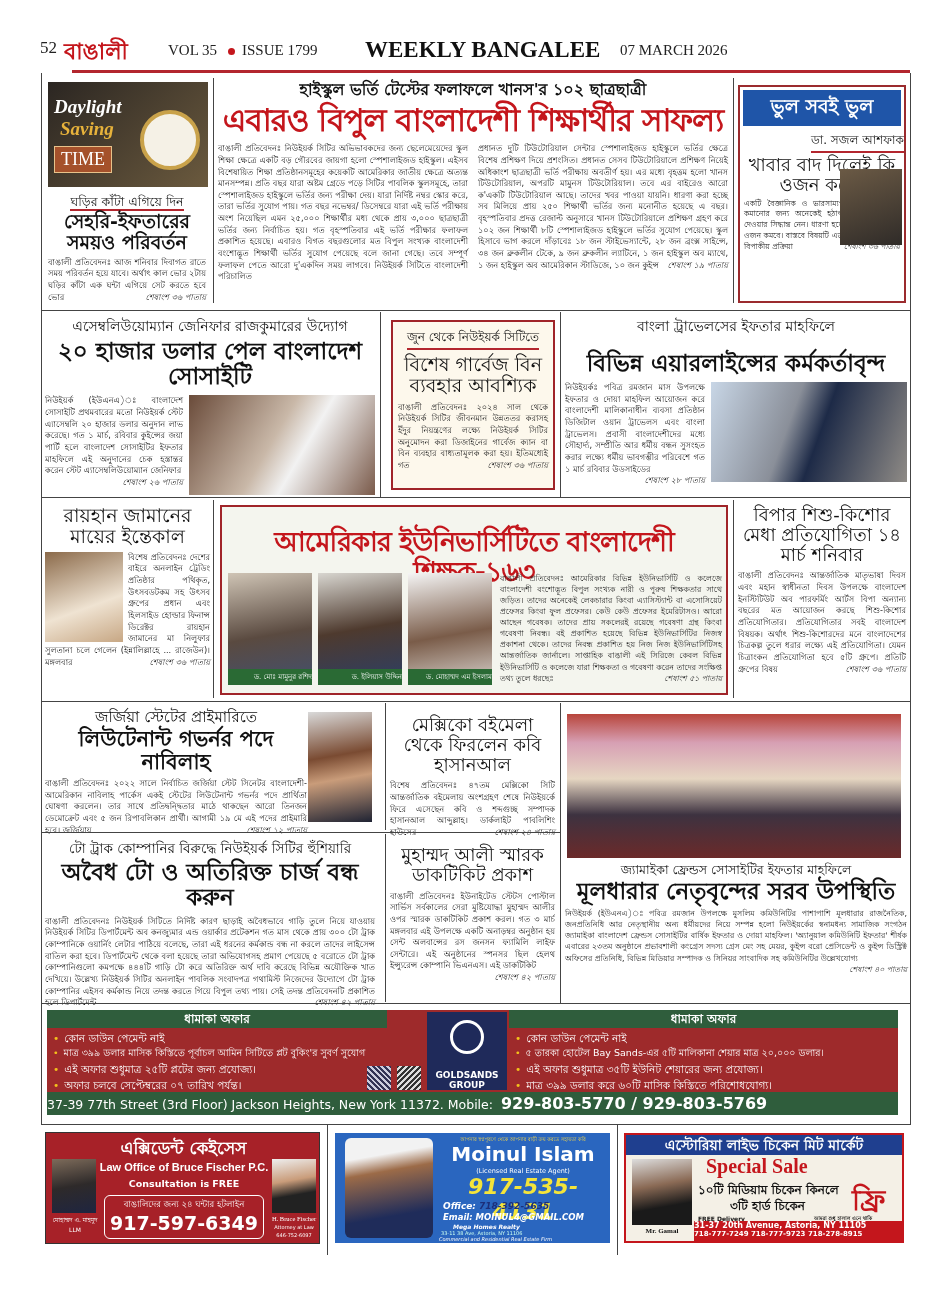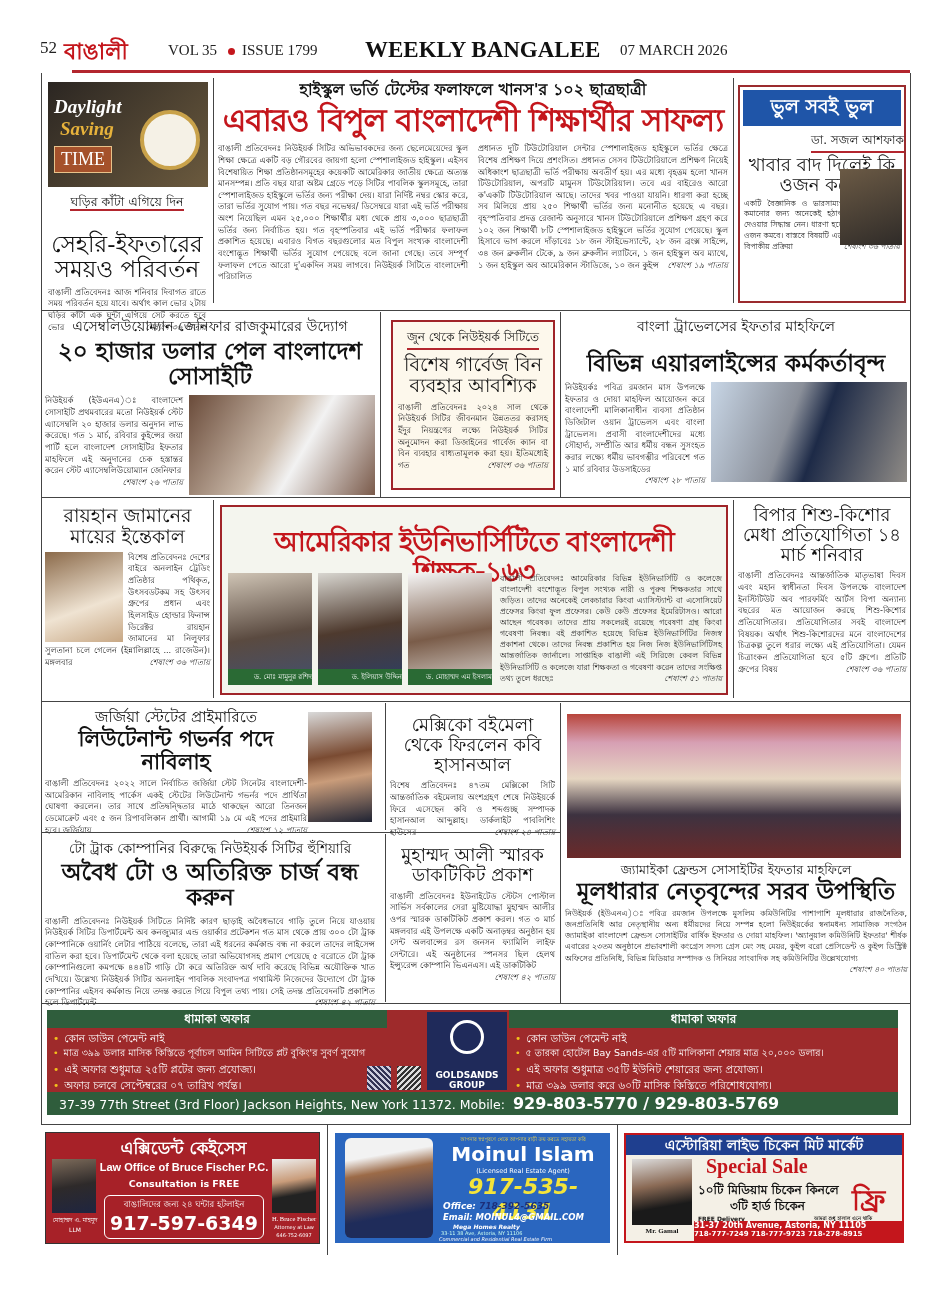--- a/index.html
+++ b/index.html
@@ -41,21 +41,21 @@
 <div class="vline" style="left:910px;top:73px;height:1052px"></div>
 
 <div class="photo" style="left:48px;top:82px;width:160px;height:105px;background:linear-gradient(135deg,#2b2622,#6b5a3e)">
   <div class="abs serif" style="left:6px;top:14px;color:#fff;font-size:19px;font-weight:bold;font-style:italic">Daylight</div>
   <div class="abs serif" style="left:12px;top:36px;color:#e7b23b;font-size:19px;font-weight:bold;font-style:italic">Saving</div>
   <div class="abs serif" style="left:6px;top:64px;background:#a5512b;color:#fff;font-size:18px;font-weight:normal;padding:2px 6px;border:1px solid #e8c28a">TIME</div>
   <div class="abs" style="left:92px;top:28px;width:60px;height:60px;border-radius:50%;background:#f5f1e6;border:4px solid #c9a24a"></div>
 </div>
 <div class="abs" style="left:48px;top:192px;width:158px;text-align:center">
   <div class="kicker"><span class="underl" style="font-size:12.5px">ঘড়ির কাঁটা এগিয়ে দিন</span></div>
-  <div class="headline" style="font-size:23px;font-weight:normal;margin-top:21px">সেহরি-ইফতারের সময়ও পরিবর্তন</div>
+  <div class="headline" style="font-size:19px;font-weight:bold;margin-top:0">সেহরি-ইফতারের সময়ও পরিবর্তন</div>
   <div class="body-text" style="margin-top:4px"><span>বাঙালী প্রতিবেদনঃ আজ শনিবার দিবাগত রাতে সময় পরিবর্তন হয়ে যাবে। অর্থাৎ কাল ভোর ২টায় ঘড়ির কাঁটা এক ঘন্টা এগিয়ে সেট করতে হবে ভোর</span> <span class="cont">শেষাংশ ৩৬ পাতায়</span></div>
 </div>
 
 <div class="vline" style="left:213px;top:78px;height:225px"></div>
 
 <div class="abs" style="left:218px;top:80px;width:510px">
   <div class="kicker" style="font-size:16px;font-weight:bold">হাইস্কুল ভর্তি টেস্টের ফলাফলে খানস'র ১০২ ছাত্রছাত্রী</div>
   <div class="headline red" style="font-size:31px;margin-top:4px;letter-spacing:-1px">এবারও বিপুল বাংলাদেশী শিক্ষার্থীর সাফল্য</div>
   <div style="display:flex;gap:10px;margin-top:6px">
     <div class="body-text" style="flex:1">বাঙালী প্রতিবেদনঃ নিউইয়র্ক সিটির অভিভাবকদের জন্য ছেলেমেয়েদের স্কুল শিক্ষা ক্ষেত্রে একটি বড় গৌরবের জায়গা হলো স্পেশালাইজড হাইস্কুল। এইসব বিশেষায়িত শিক্ষা প্রতিষ্ঠানসমূহের কয়েকটি আমেরিকার জাতীয় ক্ষেত্রে অত্যন্ত মানসম্পন্ন। প্রতি বছর যারা অষ্টম গ্রেডে পড়ে সিটির পাবলিক স্কুলসমূহে, তারা স্পেশালাইজড হাইস্কুলে ভর্তির জন্য পরীক্ষা দেয়। যারা নির্দিষ্ট নম্বর স্কোর করে, তারা ভর্তির সুযোগ পায়। গত বছর নভেম্বর/ ডিসেম্বরে যারা এই ভর্তি পরীক্ষায় অংশ নিয়েছিল এমন ২৫,০০০ শিক্ষার্থীর মধ্য থেকে প্রায় ৩,০০০ ছাত্রছাত্রী ভর্তির জন্য নির্বাচিত হয়। গত বৃহস্পতিবার এই ভর্তি পরীক্ষার ফলাফল প্রকাশিত হয়েছে। এবারও বিগত বছরগুলোর মত বিপুল সংখ্যক বাংলাদেশী বংশোদ্ভূত শিক্ষার্থী ভর্তির সুযোগ পেয়েছে বলে জানা গেছে। তবে সম্পূর্ণ ফলাফল পেতে আরো দু'একদিন সময় লাগবে। নিউইয়র্ক সিটিতে বাংলাদেশী পরিচালিত</div>
@@ -190,21 +190,21 @@
     <div style="font-size:9px;font-weight:bold;margin-top:16px">GOLDSANDS</div>
     <div style="font-size:9px;font-weight:bold">GROUP</div>
   </div>
   <div class="abs" style="left:462px;top:0;width:389px;height:18px;background:#2f5d3c;color:#fff;font-weight:bold;text-align:center;font-size:12px;line-height:18px">ধামাকা অফার</div>
   <ul class="offer abs" style="left:468px;top:20px;width:380px">
     <li>কোন ডাউন পেমেন্ট নাই</li>
     <li style="font-size:9.5px">৫ তারকা হোটেল Bay Sands-এর ৫টি মালিকানা শেয়ার মাত্র ২০,০০০ ডলার।</li>
     <li>এই অফার শুধুমাত্র ৩৫টি ইউনিট শেয়ারের জন্য প্রযোজ্য।</li>
     <li>মাত্র ৩৯৯ ডলার করে ৬০টি মাসিক কিস্তিতে পরিশোধযোগ্য।</li>
   </ul>
-  <div class="abs" style="left:0;top:82px;width:851px;height:23px;background:#2f5d3c;color:#fff;line-height:23px;padding-left:12px;font-size:12.5px">
+  <div class="abs" style="left:0;top:82px;width:851px;height:23px;background:#2f5d3c;color:#fff;line-height:23px;font-size:12.5px">
     <span>37-39 77th Street (3rd Floor) Jackson Heights, New York 11372. Mobile:</span>
     <span style="font-weight:bold;font-size:16px;margin-left:4px">929-803-5770 / 929-803-5769</span>
   </div>
 </div>
 
 <div class="hline" style="left:41px;top:1124px;width:869px"></div>
 
 <div class="abs" style="left:45px;top:1132px;width:275px;height:112px;background:#a72128;border:1px solid #333">
   <div class="abs" style="left:0;top:2px;width:275px;text-align:center;color:#fff;font-size:17px;font-weight:bold">এক্সিডেন্ট কেইসেস</div>
   <div class="photo" style="left:6px;top:26px;width:44px;height:54px;background:linear-gradient(170deg,#7d6b5a,#2e2a2a 50%,#1f2540)"></div>

